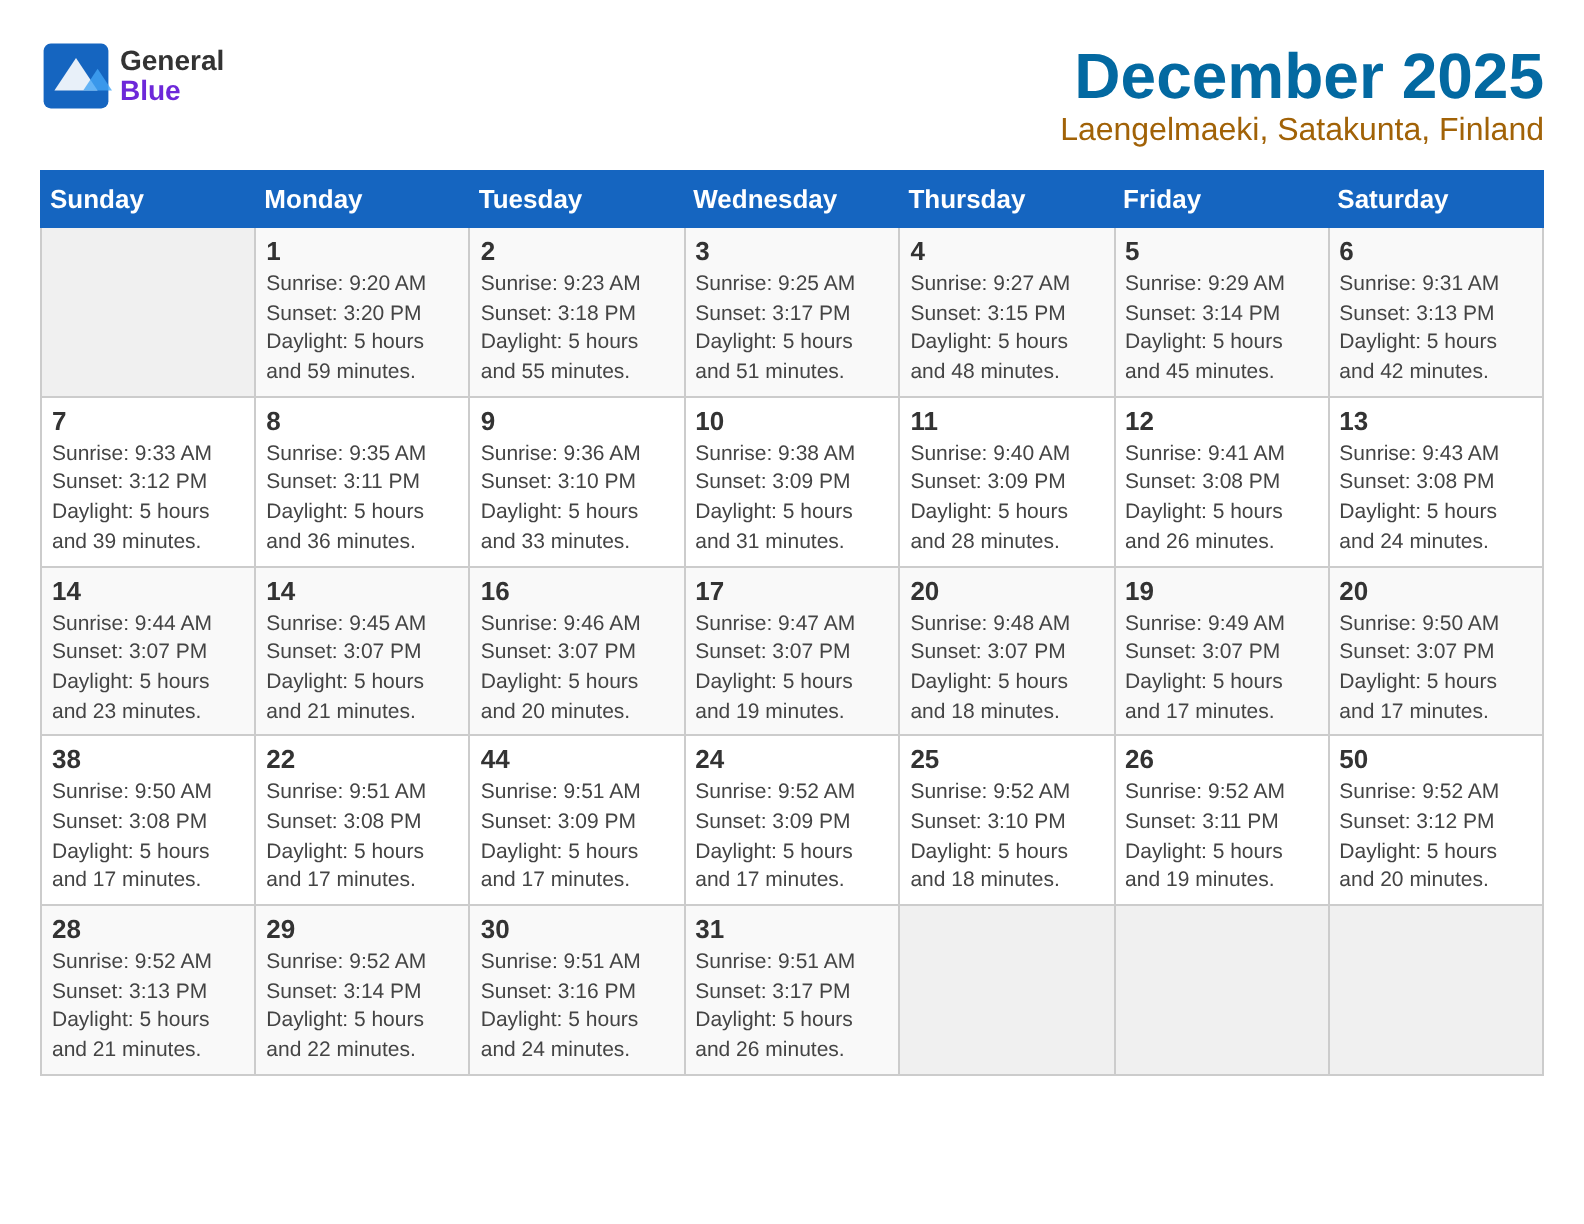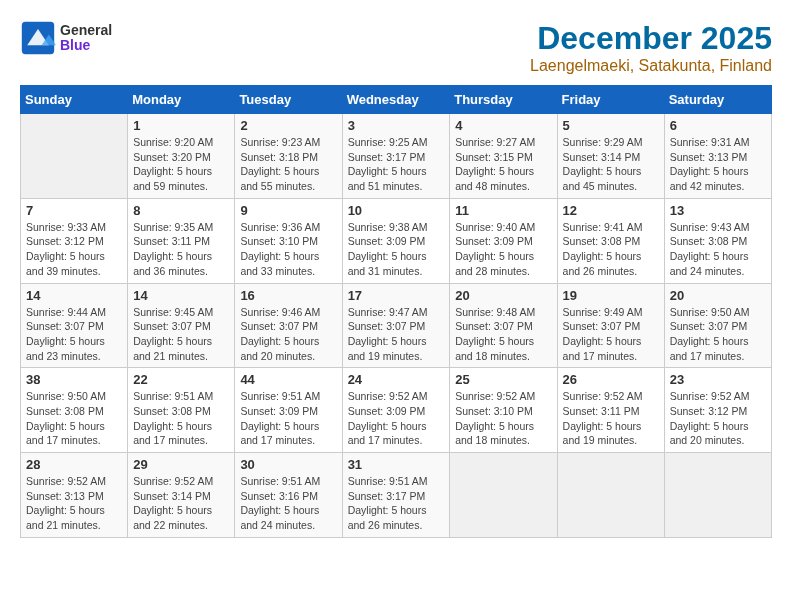--- a/index.html
+++ b/index.html
@@ -228,21 +228,21 @@
         </td>
         <td>
           <span class="day-number">25</span>
           <div class="day-info">Sunrise: 9:52 AM<br>Sunset: 3:10 PM<br>Daylight: 5 hours<br>and 18 minutes.</div>
         </td>
         <td>
           <span class="day-number">26</span>
           <div class="day-info">Sunrise: 9:52 AM<br>Sunset: 3:11 PM<br>Daylight: 5 hours<br>and 19 minutes.</div>
         </td>
         <td>
-          <span class="day-number">23</span>
+          <span class="day-number">50</span>
           <div class="day-info">Sunrise: 9:52 AM<br>Sunset: 3:12 PM<br>Daylight: 5 hours<br>and 20 minutes.</div>
         </td>
       </tr>
       <tr>
         <td>
           <span class="day-number">28</span>
           <div class="day-info">Sunrise: 9:52 AM<br>Sunset: 3:13 PM<br>Daylight: 5 hours<br>and 21 minutes.</div>
         </td>
         <td>
           <span class="day-number">29</span>

